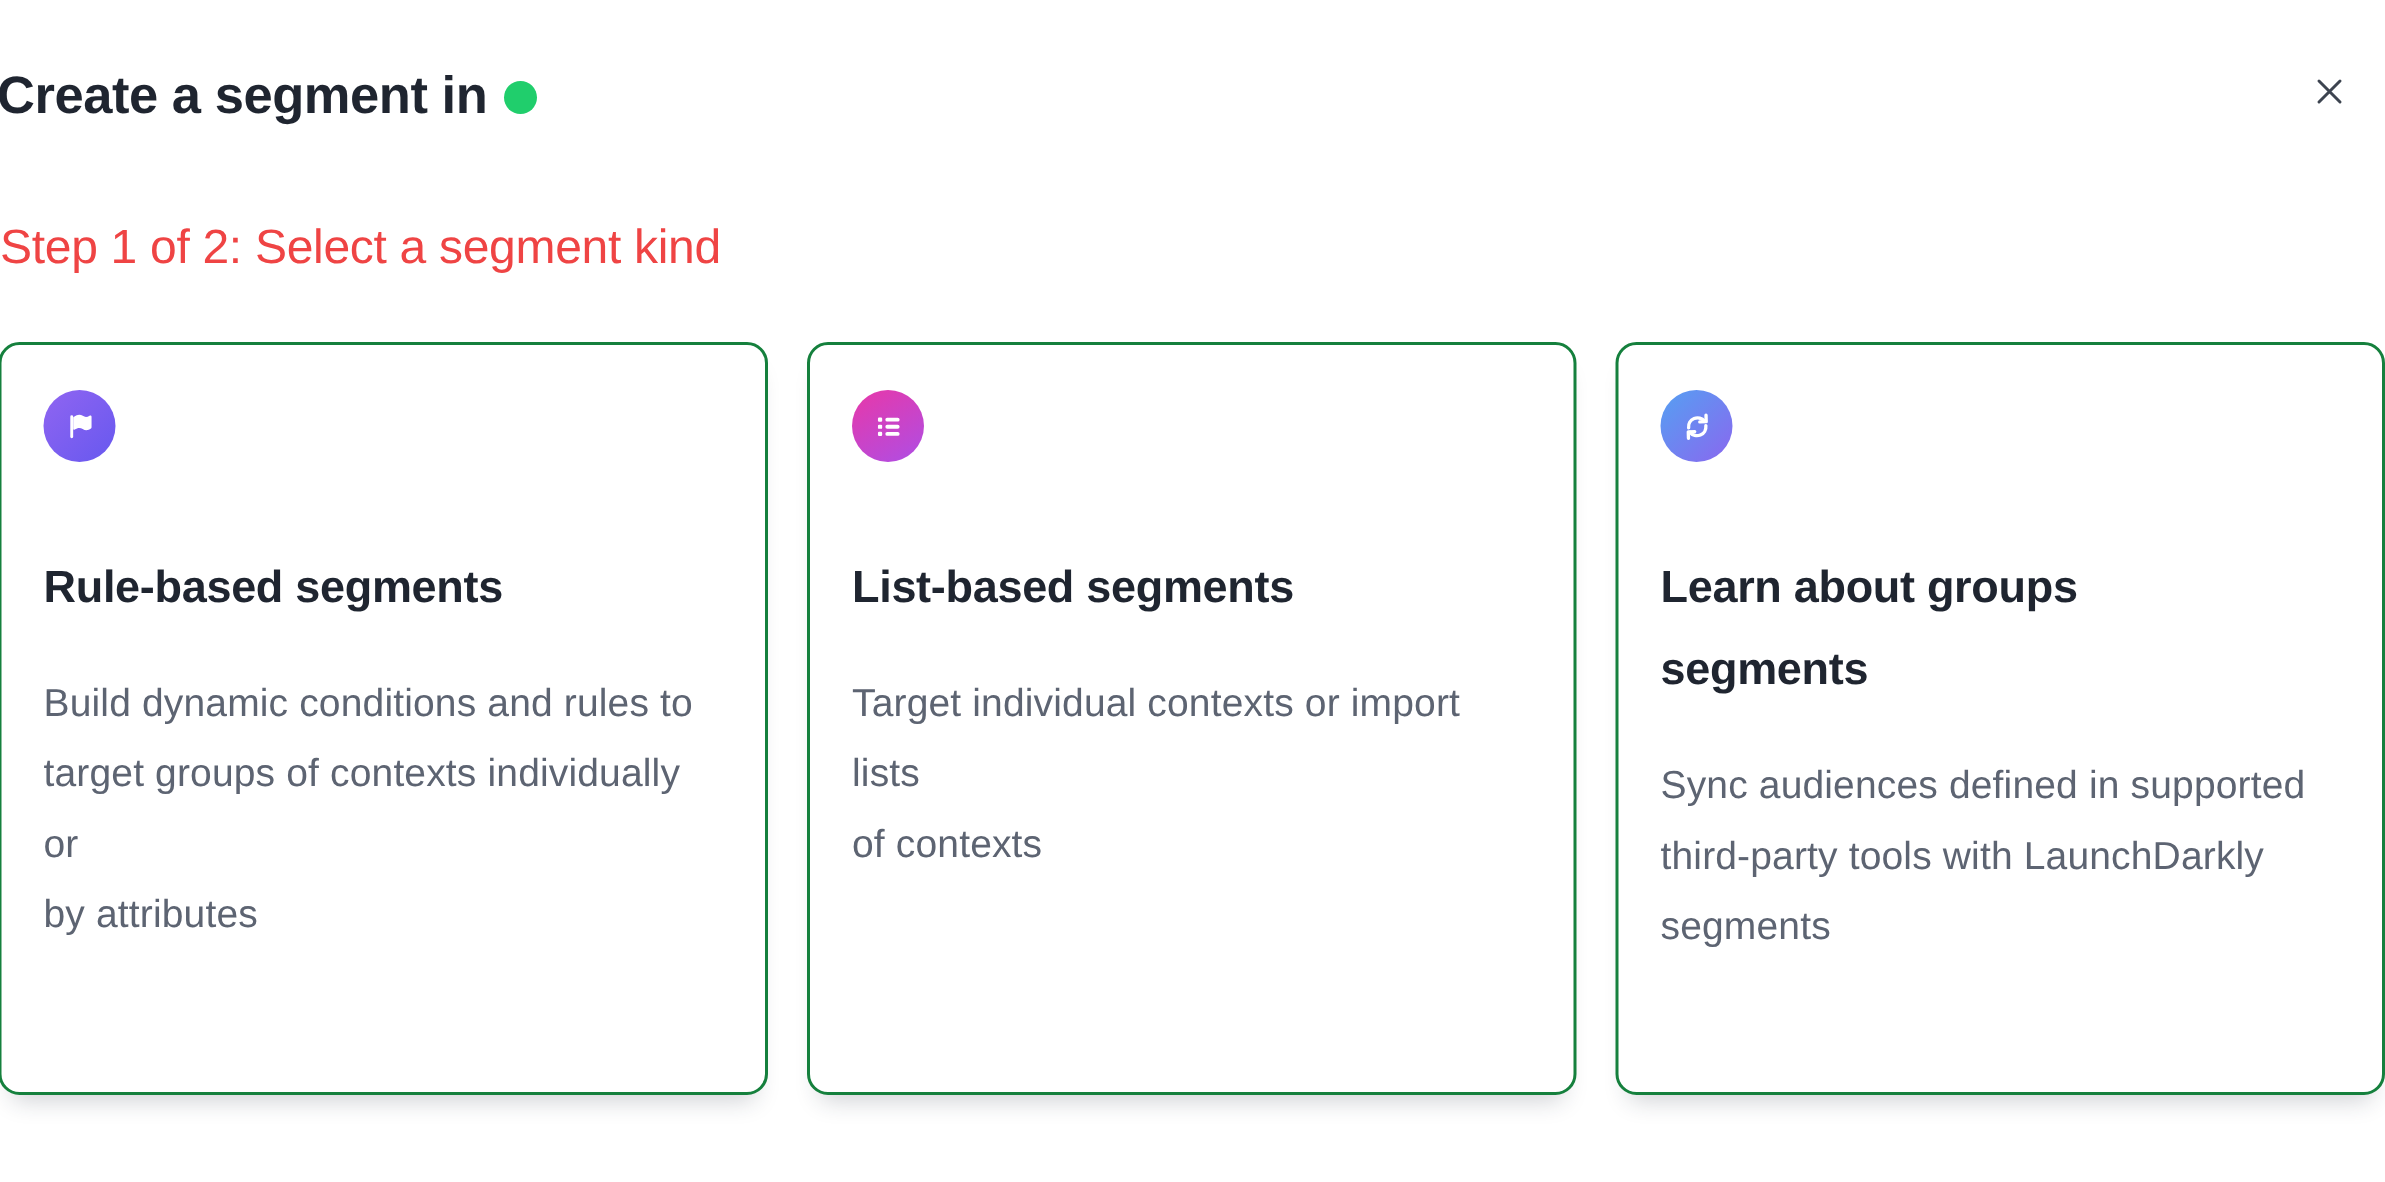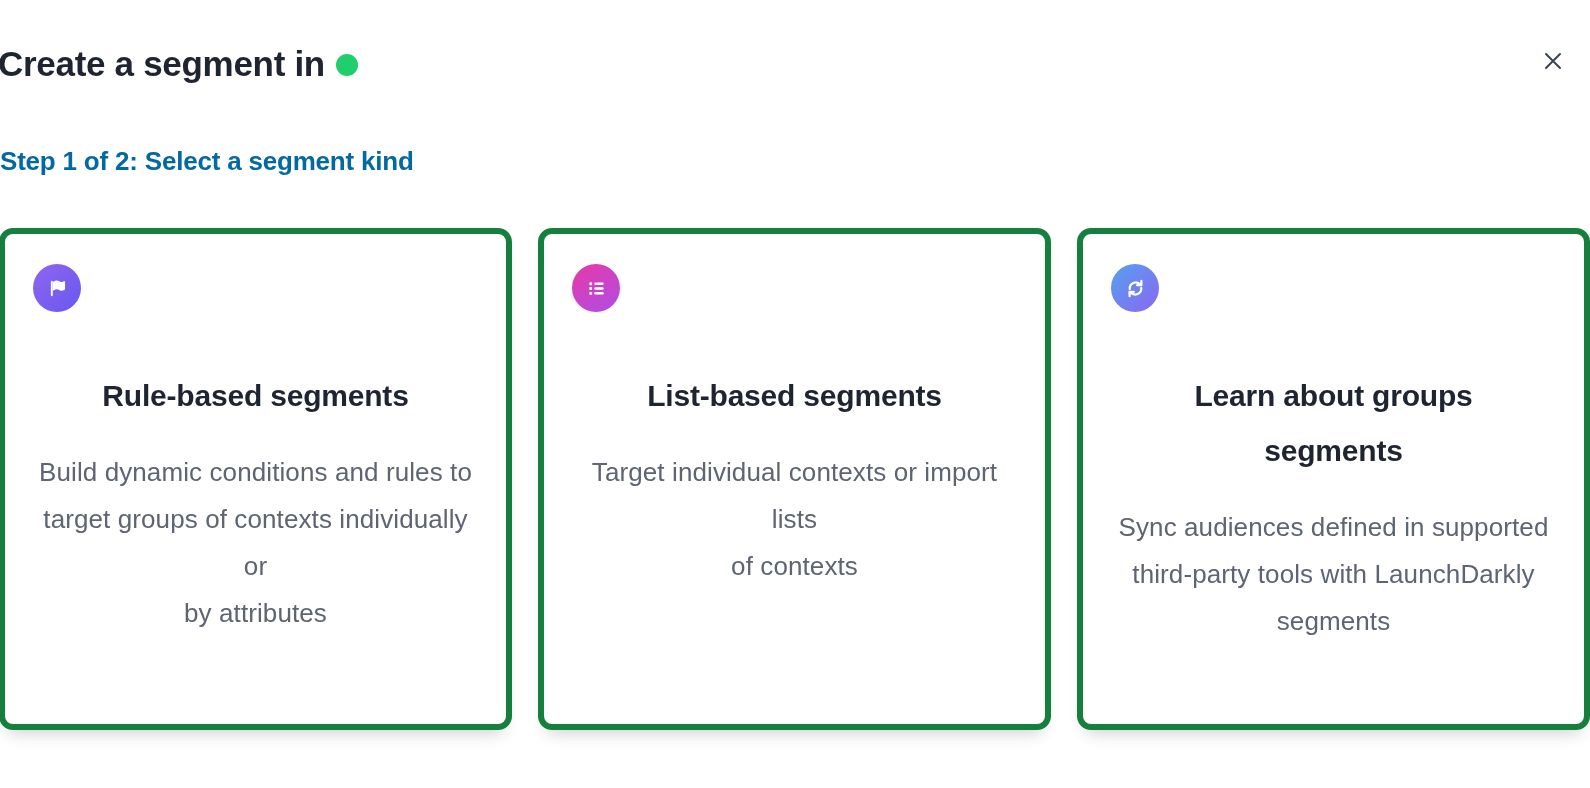--- a/index.html
+++ b/index.html
@@ -1,19 +1,19 @@
 <!DOCTYPE html>
 <html><head>
 <meta charset="utf-8">
 <style>
   * { margin: 0; padding: 0; box-sizing: border-box; }
   html, body { width: 1590px; height: 788px; background: #ffffff; overflow: hidden; }
   body { font-family: "Liberation Sans", sans-serif; color: #1f2530; position: relative; }
 
-  .modal { position: absolute; inset: 0; background: #ffffff; text-align: center; }
+  .modal { position: absolute; inset: 0; background: #ffffff; }
 
   
   .modal-title {
     position: absolute; left: -2px; top: 44px;
     display: flex; align-items: center;
     font-size: 35px; font-weight: 600; letter-spacing: -0.3px; color: #1f2530;
     white-space: nowrap;
   }
   .env-dot {
     width: 22px; height: 22px; border-radius: 50%;
@@ -21,32 +21,32 @@
   }
   .close-btn {
     position: absolute; top: 46px; right: 22px;
     width: 30px; height: 30px; display: flex; align-items: center; justify-content: center;
     cursor: pointer; background: transparent; border: none;
   }
   .close-btn svg { width: 24px; height: 24px; stroke: #3d4450; stroke-width: 2; stroke-linecap: round; }
 
   .step-label {
     position: absolute; left: 0; top: 146px;
-    font-size: 26px; font-weight: 700; letter-spacing: -0.2px; color: #0369a1;
+    font-size: 32px; font-weight: 400; letter-spacing: -0.2px; color: #ef4444;
   }
 
   
   .cards {
     position: absolute; left: -1px; top: 228px;
     display: flex; gap: 26px;
   }
   .card {
     width: 513px; height: 502px;
     background: #ffffff;
-    border: 6px solid #15803d;
+    border: 2px solid #15803d;
     border-radius: 14px;
     padding: 30px 28px;
     cursor: pointer;
     box-shadow: 0 12px 16px -9px rgba(33, 43, 60, 0.22);
   }
   .icon-circle {
     width: 48px; height: 48px; border-radius: 50%;
     display: flex; align-items: center; justify-content: center;
   }
   .icon-circle svg { width: 27px; height: 27px; }

